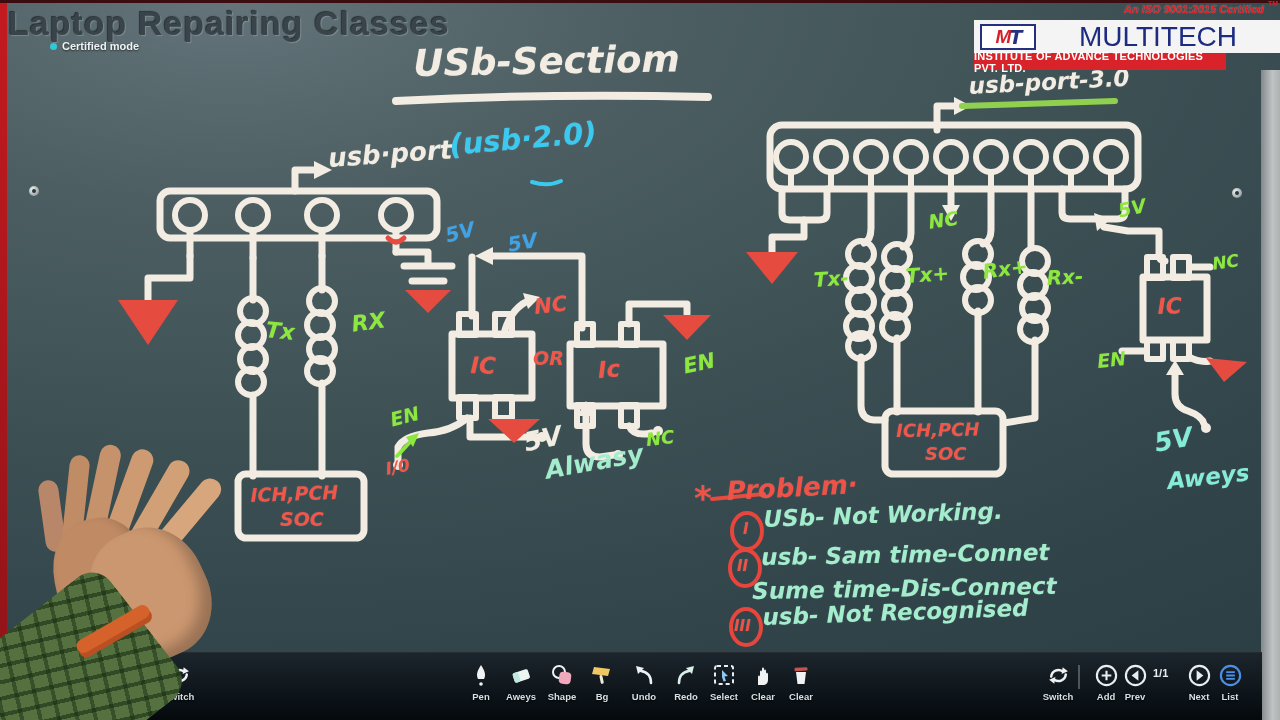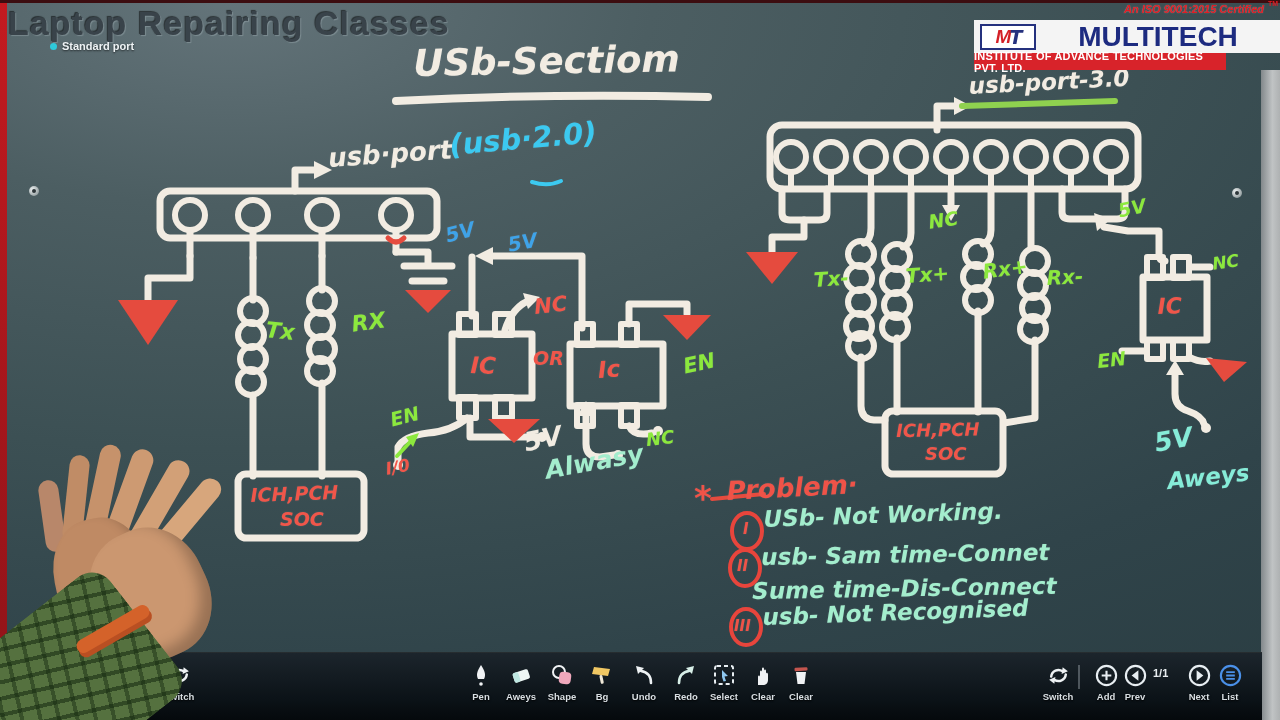--- a/index.html
+++ b/index.html
@@ -33,21 +33,21 @@
   .brand{position:absolute;right:0;top:0;width:306px;height:74px;z-index:60}
   .brand .cert{position:absolute;right:16px;top:3px;font-size:11px;font-weight:700;
     font-style:italic;color:#e01b22;text-shadow:0 0 1px rgba(255,255,255,.5)}
   .brand .tm{position:absolute;right:2px;top:0;font-size:7px;font-weight:700;color:#e01b22}
   .brand .bar{position:absolute;left:0;top:20px;width:306px;height:33px;background:#f4f4f4;
     display:flex;align-items:center}
   .brand .mt{width:56px;height:26px;margin-left:6px;border:2px solid #25317e;background:#fff;
     display:flex;align-items:center;justify-content:center;font-weight:900;font-style:italic;
     font-size:19px;letter-spacing:-2px}
   .brand .mt .m{color:#d42027}.brand .mt .t{color:#25317e}
-  .brand .name{flex:1;text-align:center;font-size:28px;font-weight:700;color:#1d2b80;
+  .brand .name{flex:1;text-align:center;font-size:28px;font-weight:400;color:#1d2b80;
     letter-spacing:0px}
   .brand .ribbon{position:absolute;left:0;top:53px;width:252px;height:17px;background:#d8232a;
     color:#fff;font-size:11px;font-weight:700;display:flex;align-items:center;
     justify-content:center;letter-spacing:.2px}
   
   .t{position:absolute;font-family:"DejaVu Sans",sans-serif;font-style:italic;font-weight:700;
      white-space:nowrap;z-index:5;transform-origin:left top;
      text-shadow:0 0 2px rgba(255,255,255,.12)}
   .wm{position:absolute;z-index:6;font-family:"DejaVu Sans",sans-serif;font-weight:700;
       color:rgba(220,226,229,.20);letter-spacing:1px}
@@ -264,21 +264,21 @@
   <span class="t" style="left:737px;top:557px;font-size:15px;color:#ef5348">II</span>
   <span class="t" style="left:761px;top:544px;font-size:23px;color:var(--mint);transform:rotate(-1deg)">usb- Sam time-Connet</span>
   <span class="t" style="left:752px;top:578px;font-size:23px;color:var(--mint);transform:rotate(-1deg)">Sume time-Dis-Connect</span>
   <span class="t" style="left:734px;top:617px;font-size:15px;color:#ef5348">III</span>
   <span class="t" style="left:762px;top:604px;font-size:23px;color:var(--mint);transform:rotate(-2deg)">usb- Not Recognised</span>
 
 
   <div class="show-title">Laptop Repairing Classes</div>
   <div class="mode">
     <span class="dot"></span>
-    <span class="mtext">Standard port</span>
+    <span class="mtext">Certified mode</span>
   </div>
 
   <div class="brand">
     <div class="cert">An ISO 9001:2015 Certified</div>
     <div class="tm">TM</div>
     <div class="bar">
       <div class="mt">
         <span class="m">M</span>
         <span class="t2 t" style="position:static;transform:none"></span>
         <span class="t" style="position:static;font-style:italic;color:#25317e;transform:none">T</span>

